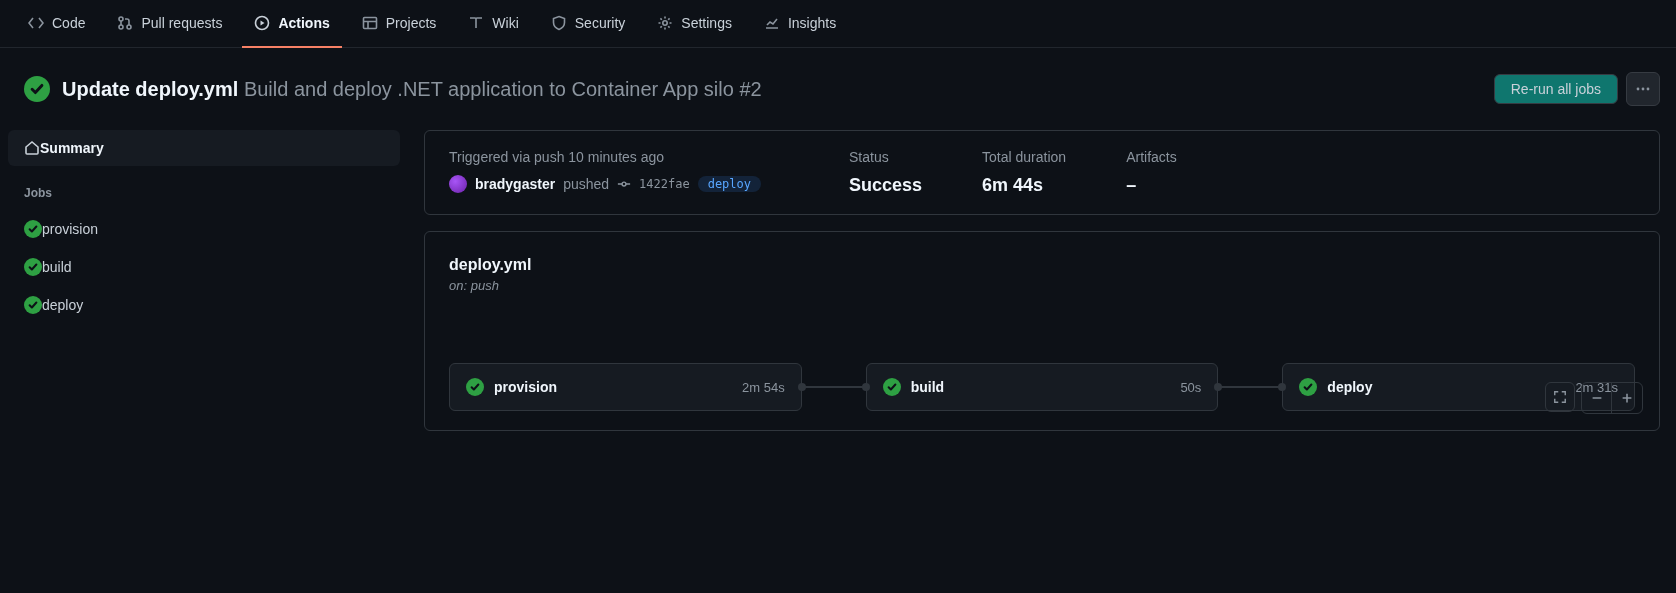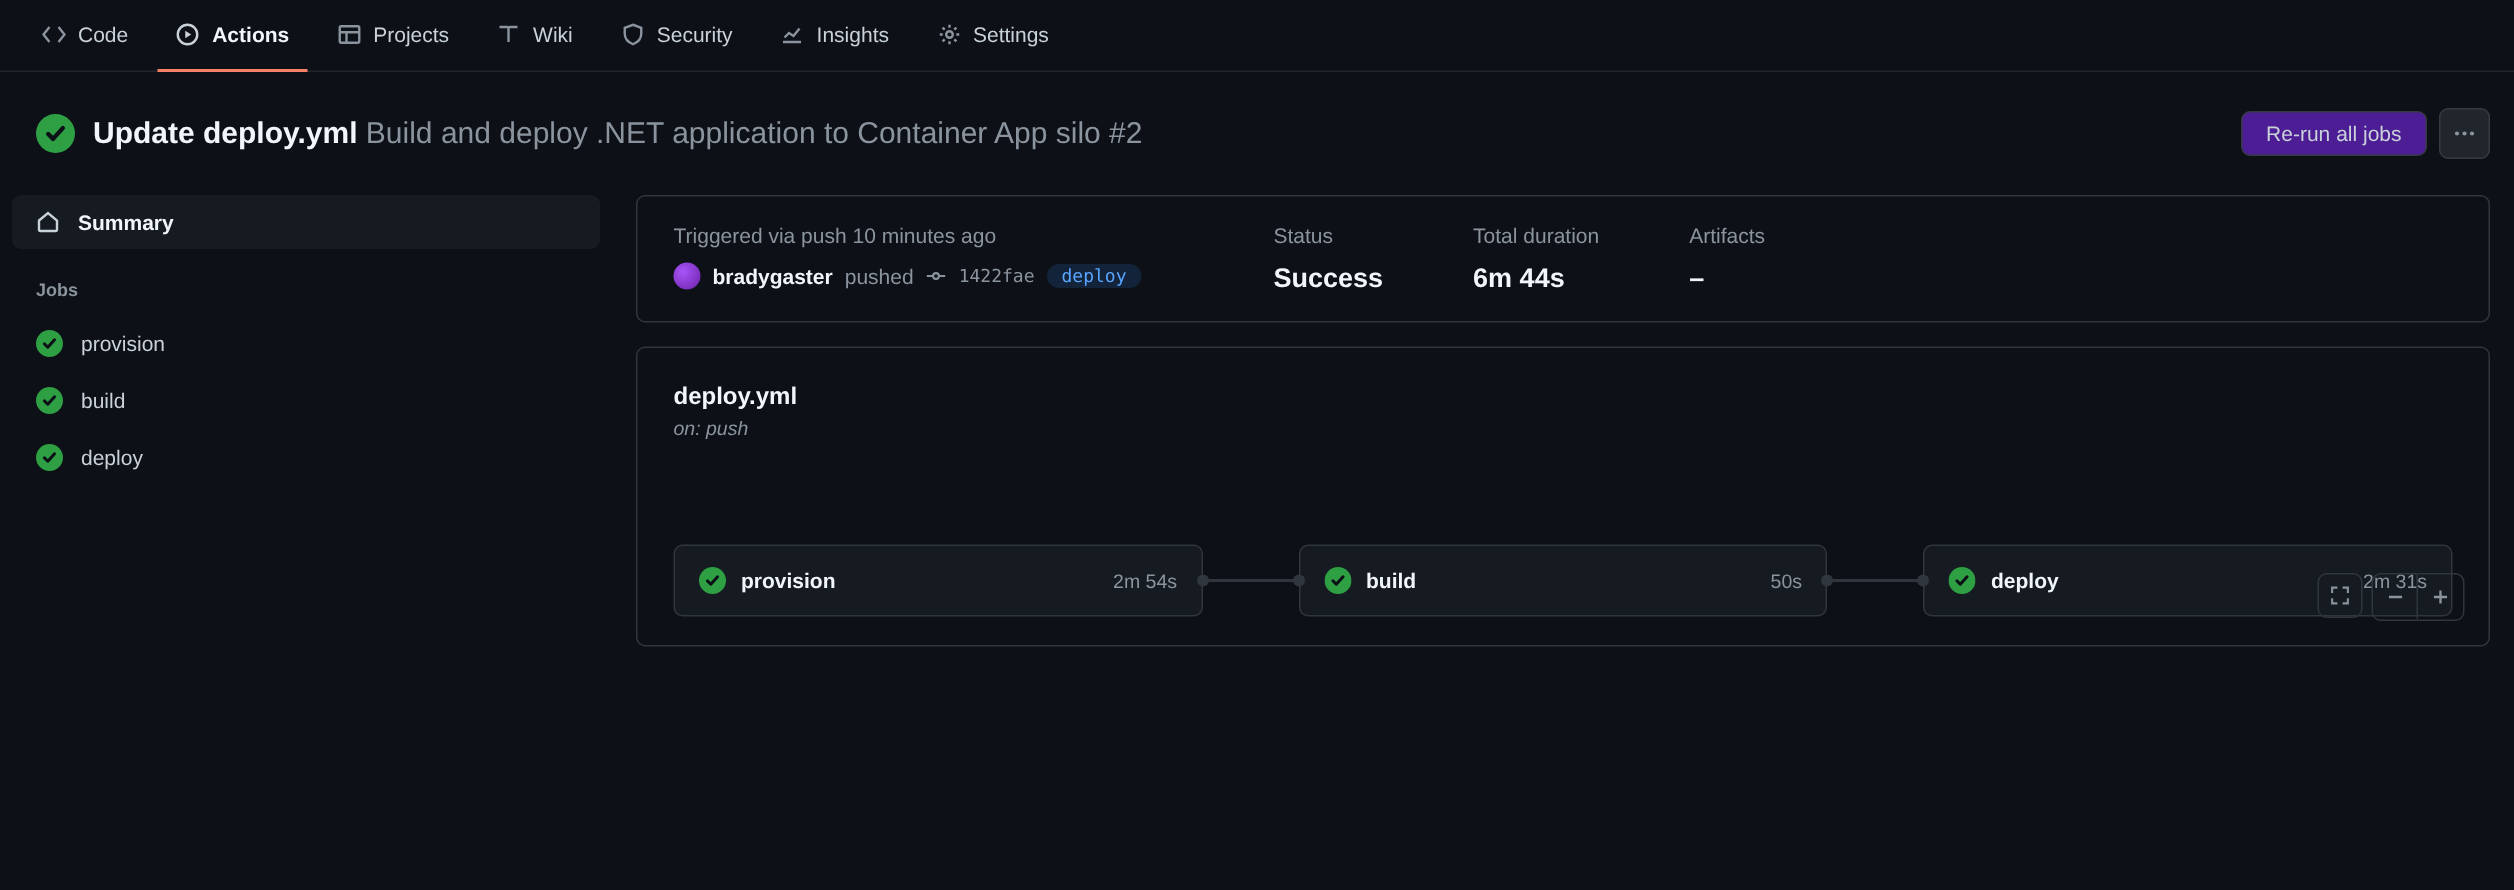--- a/index.html
+++ b/index.html
@@ -45,21 +45,21 @@
     display: flex;
     align-items: center;
     justify-content: space-between;
     padding: 24px 16px 24px 24px;
   }
   .header-left { display: flex; align-items: center; gap: 12px; min-width: 0; }
   .header-title { font-size: 20px; font-weight: 400; color: #8b949e; }
   .header-title strong { color: #f0f6fc; font-weight: 600; margin-top: 21px; }
   .header-actions { display: flex; align-items: center; gap: 8px; }
   .btn {
-    background: #4c1d95;
+    background: #0f766e;
     border: 1px solid #363b42;
     color: #c9d1d9;
     padding: 6px 16px;
     border-radius: 6px;
     font-size: 14px;
     font-weight: 500;
     cursor: pointer;
   }
   .btn-icon {
     background: #21262d;
@@ -75,21 +75,21 @@
   }
 
   
   .layout { display: flex; gap: 24px; padding: 0 16px 16px 8px; }
   .sidebar { width: 392px; flex-shrink: 0; }
   .main { flex: 1; min-width: 0; }
 
   .sidebar-item {
     display: flex;
     align-items: center;
-    gap: 12px;
+    gap: 0;
     padding: 10px 16px;
     border-radius: 6px;
     cursor: pointer;
     color: #c9d1d9;
     font-size: 14px;
   }
   .sidebar-item.active { background: #161b22; font-weight: 600; color: #f0f6fc; }
   .sidebar-heading {
     padding: 20px 16px 10px;
     color: #8b949e;
@@ -172,20 +172,29 @@
 </head>
 <body>
 
 <nav class="top-nav">
   <div class="top-nav-item">
     <svg class="nav-icon" viewBox="0 0 16 16">
         <path d="M5 3L1 8l4 5M11 3l4 5-4 5"></path>
       </svg>
     <span>Code</span>
   </div>
+  <div class="top-nav-item">
+    <svg class="nav-icon" viewBox="0 0 16 16">
+        <circle cx="4" cy="4" r="2"></circle>
+        <circle cx="4" cy="12" r="2"></circle>
+        <circle cx="12" cy="12" r="2"></circle>
+        <path d="M4 6v4M8 4h2a2 2 0 012 2v4"></path>
+      </svg>
+    <span>Pull requests</span>
+  </div>
   <div class="top-nav-item active">
     <svg class="nav-icon" viewBox="0 0 16 16">
         <circle cx="8" cy="8" r="6.5"></circle>
         <path d="M6.5 5.5l4 2.5-4 2.5z" fill="#c9d1d9" stroke="none"></path>
       </svg>
     <span>Actions</span>
   </div>
   <div class="top-nav-item">
     <svg class="nav-icon" viewBox="0 0 16 16">
         <rect x="1.5" y="2.5" width="13" height="11" rx="1"></rect>
@@ -200,30 +209,30 @@
     <span>Wiki</span>
   </div>
   <div class="top-nav-item">
     <svg class="nav-icon" viewBox="0 0 16 16">
         <path d="M8 1.5l5.5 2v4c0 4-3 6-5.5 7-2.5-1-5.5-3-5.5-7v-4z"></path>
       </svg>
     <span>Security</span>
   </div>
   <div class="top-nav-item">
     <svg class="nav-icon" viewBox="0 0 16 16">
-        <path d="M2 13h12M3 10l3-3 3 2 4-5"></path>
-      </svg>
-    <span>Insights</span>
-  </div>
-  <div class="top-nav-item">
-    <svg class="nav-icon" viewBox="0 0 16 16">
         <circle cx="8" cy="8" r="2.2"></circle>
         <path d="M8 1.5v2M8 12.5v2M14.5 8h-2M3.5 8h-2M12.6 3.4l-1.4 1.4M4.8 11.2l-1.4 1.4M12.6 12.6l-1.4-1.4M4.8 4.8L3.4 3.4"></path>
       </svg>
     <span>Settings</span>
+  </div>
+  <div class="top-nav-item">
+    <svg class="nav-icon" viewBox="0 0 16 16">
+        <path d="M2 13h12M3 10l3-3 3 2 4-5"></path>
+      </svg>
+    <span>Insights</span>
   </div>
 </nav>
 
 <div class="header-row">
   <div class="header-left">
     <span class="status-icon">
       <svg width="26" height="26" viewBox="0 0 16 16">
           <circle cx="8" cy="8" r="8" fill="#2ea043"></circle>
           <path d="M5 8.2l2 2 4-4.4" stroke="#0d1117" stroke-width="1.8" fill="none" stroke-linecap="round" stroke-linejoin="round"></path>
         </svg>

